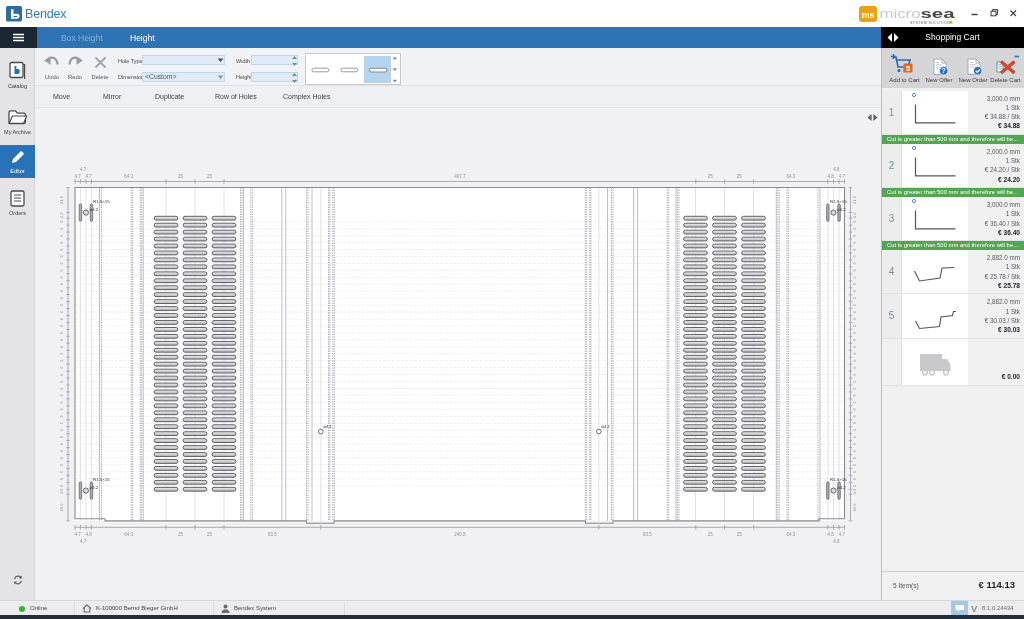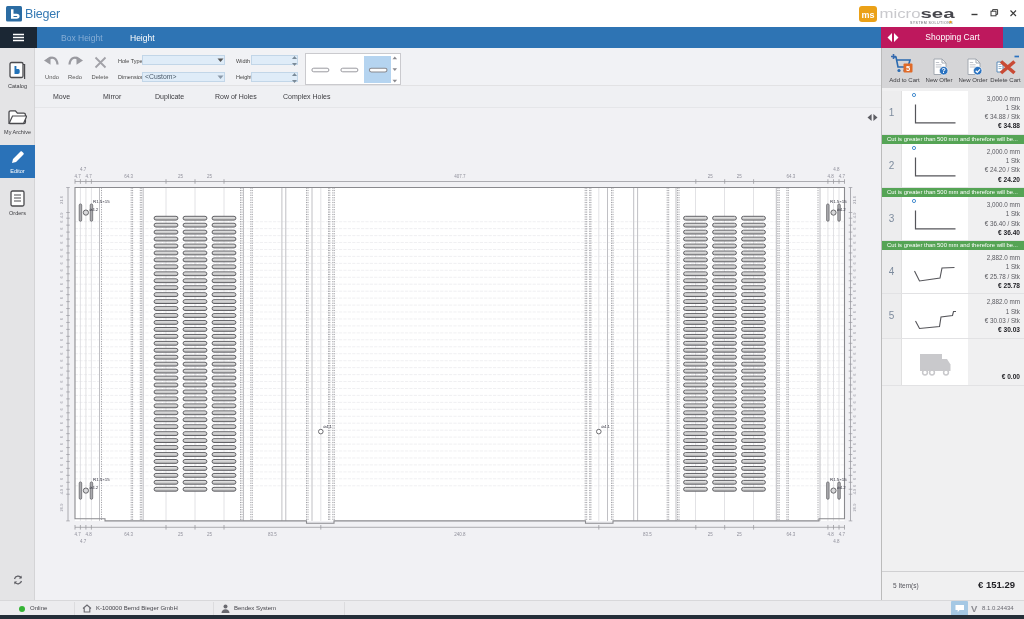--- a/index.html
+++ b/index.html
@@ -1,19 +1,19 @@
 <!DOCTYPE html>
 <html><head><meta charset="utf-8"><style>
 *{margin:0;padding:0;box-sizing:border-box}
 html,body{width:1024px;height:619px;overflow:hidden;font-family:"Liberation Sans",sans-serif;background:#fff}
 .abs{position:absolute}
 #titlebar{left:0;top:0;width:1024px;height:27px;background:#fff}
 #ribbon{left:0;top:27px;width:1024px;height:21px;background:#2e74b4}
 #hamb{left:0;top:27px;width:37px;height:21px;background:#1b2734;color:#fff;text-align:center;line-height:21px;font-size:11px}
-#carthead{left:881px;top:27px;width:122px;height:21px;background:#be185d;color:#fff}
+#carthead{left:881px;top:27px;width:143px;height:21px;background:#000000;color:#fff}
 #toolbar{left:35px;top:48px;width:846px;height:38px;background:#f1f2f5;border-bottom:1px solid #e2e2e4}
 #row2{left:35px;top:86px;width:846px;height:22px;background:#eff0f3;border-bottom:1px solid #e5e6e9}
 #sidebar{left:0;top:48px;width:35px;height:552px;background:#e4e4e6;border-right:1px solid #d4d4d6}
 #canvas{left:35px;top:108px;width:846px;height:492px;background:#f1f1f4}
 #cart{left:881px;top:48px;width:143px;height:552px;background:#f0f0f1;border-left:1px solid #bbb}
 #statusbar{left:0;top:600px;width:1024px;height:15px;background:#ececee;border-top:1px solid #d8d8da}
 #darkstrip{left:0;top:615px;width:1024px;height:4px;background:#242e38}
 .sideitem{position:absolute;left:0;width:35px;text-align:center;color:#3a3a3e;font-size:5.5px}
 .tool-lbl{position:absolute;font-size:5.8px;color:#555;text-align:center}
 .fld-lbl{position:absolute;font-size:5.5px;color:#444}
@@ -28,21 +28,21 @@
 .cartbtn{position:absolute;top:29px;text-align:center;font-size:6px;color:#3c3c40}
 svg{display:block}
 </style></head><body>
 
 <div class="abs" id="titlebar">
   <svg class="abs" style="left:6px;top:6px" width="16" height="16">
       <rect width="16" height="15.5" rx="1.5" fill="#2b6ca3"></rect>
       <path d="M5 3.2h2.5v4.6h3.2c1.9 0 2.9 1 2.9 2.5s-1 2.5-2.9 2.5H5z" fill="#fff"></path>
       <path d="M7.5 9.9h3.1c.5 0 .8.2.8.5s-.3.5-.8.5H7.5z" fill="#2b6ca3"></path>
     </svg>
-  <div class="abs" style="left:25px;top:6.5px;font-size:12.5px;color:#3579b3;letter-spacing:-0.2px">Bieger</div>
+  <div class="abs" style="left:25px;top:6.5px;font-size:12.5px;color:#3579b3;letter-spacing:-0.2px">Bendex</div>
   <svg class="abs" style="left:858px;top:5px" width="100" height="19">
     <rect x="1" y="1" width="18" height="16" rx="3" fill="#eba117"></rect>
     <text x="10" y="13" font-size="9" fill="#fff" text-anchor="middle" font-weight="bold">ms</text>
     <text x="21.5" y="13" font-size="12" fill="#c9c9cd" textLength="41" lengthAdjust="spacingAndGlyphs">micro</text>
     <text x="62.5" y="13" font-size="12" fill="#47474d" font-weight="bold" textLength="34" lengthAdjust="spacingAndGlyphs">sea</text>
     <text x="52" y="18.5" font-size="3.6" fill="#66666c" letter-spacing="0.4">SYSTEM SOLUTIONS</text>
     <circle cx="92.5" cy="17" r="1.2" fill="#eba117"></circle>
   </svg>
   <svg class="abs" style="left:966px;top:7px" width="54" height="13">
     <path d="M5.5 7.5h6" stroke="#3a3a3a" stroke-width="1.4"></path>
@@ -654,21 +654,21 @@
           <path d="M40 20h5l3.5 5.5V32h-8.5z" fill="#c9c9cc"></path>
           <circle cx="23" cy="33.5" r="2.4" fill="none" stroke="#c9c9cc" stroke-width="1.5"></circle>
           <circle cx="30" cy="33.5" r="2.4" fill="none" stroke="#c9c9cc" stroke-width="1.5"></circle>
           <circle cx="44" cy="33.5" r="2.4" fill="none" stroke="#c9c9cc" stroke-width="1.5"></circle>
         </svg>
       </div>
       <div class="ctxt" style="top:33px"><span class="ctot">€ 0.00</span></div>
     </div>
   <div class="abs" style="left:0;top:522.5px;width:143px;border-top:1px solid #d0d0d2"></div>
   <div class="abs" style="left:11px;top:534px;font-size:6.5px;color:#55555c">5 Item(s)</div>
-  <div class="abs" style="right:9px;top:531px;font-size:9.5px;font-weight:bold;color:#1f1f24">€ 151.29</div>
+  <div class="abs" style="right:9px;top:531px;font-size:9.5px;font-weight:bold;color:#1f1f24">€ 114.13</div>
 </div>
 
 <div class="abs" id="statusbar">
   <div class="abs" style="left:74px;top:1px;width:1px;height:13px;background:#dcdcde"></div>
   <div class="abs" style="left:213px;top:1px;width:1px;height:13px;background:#dcdcde"></div>
   <div class="abs" style="left:344px;top:1px;width:1px;height:13px;background:#dcdcde"></div>
   <svg class="abs" style="left:18px;top:4px" width="8" height="8">
       <circle cx="4" cy="4" r="3" fill="#35b335"></circle>
     </svg>
   <div class="abs" style="left:30px;top:4px;font-size:6px;color:#44444a">Online</div>

